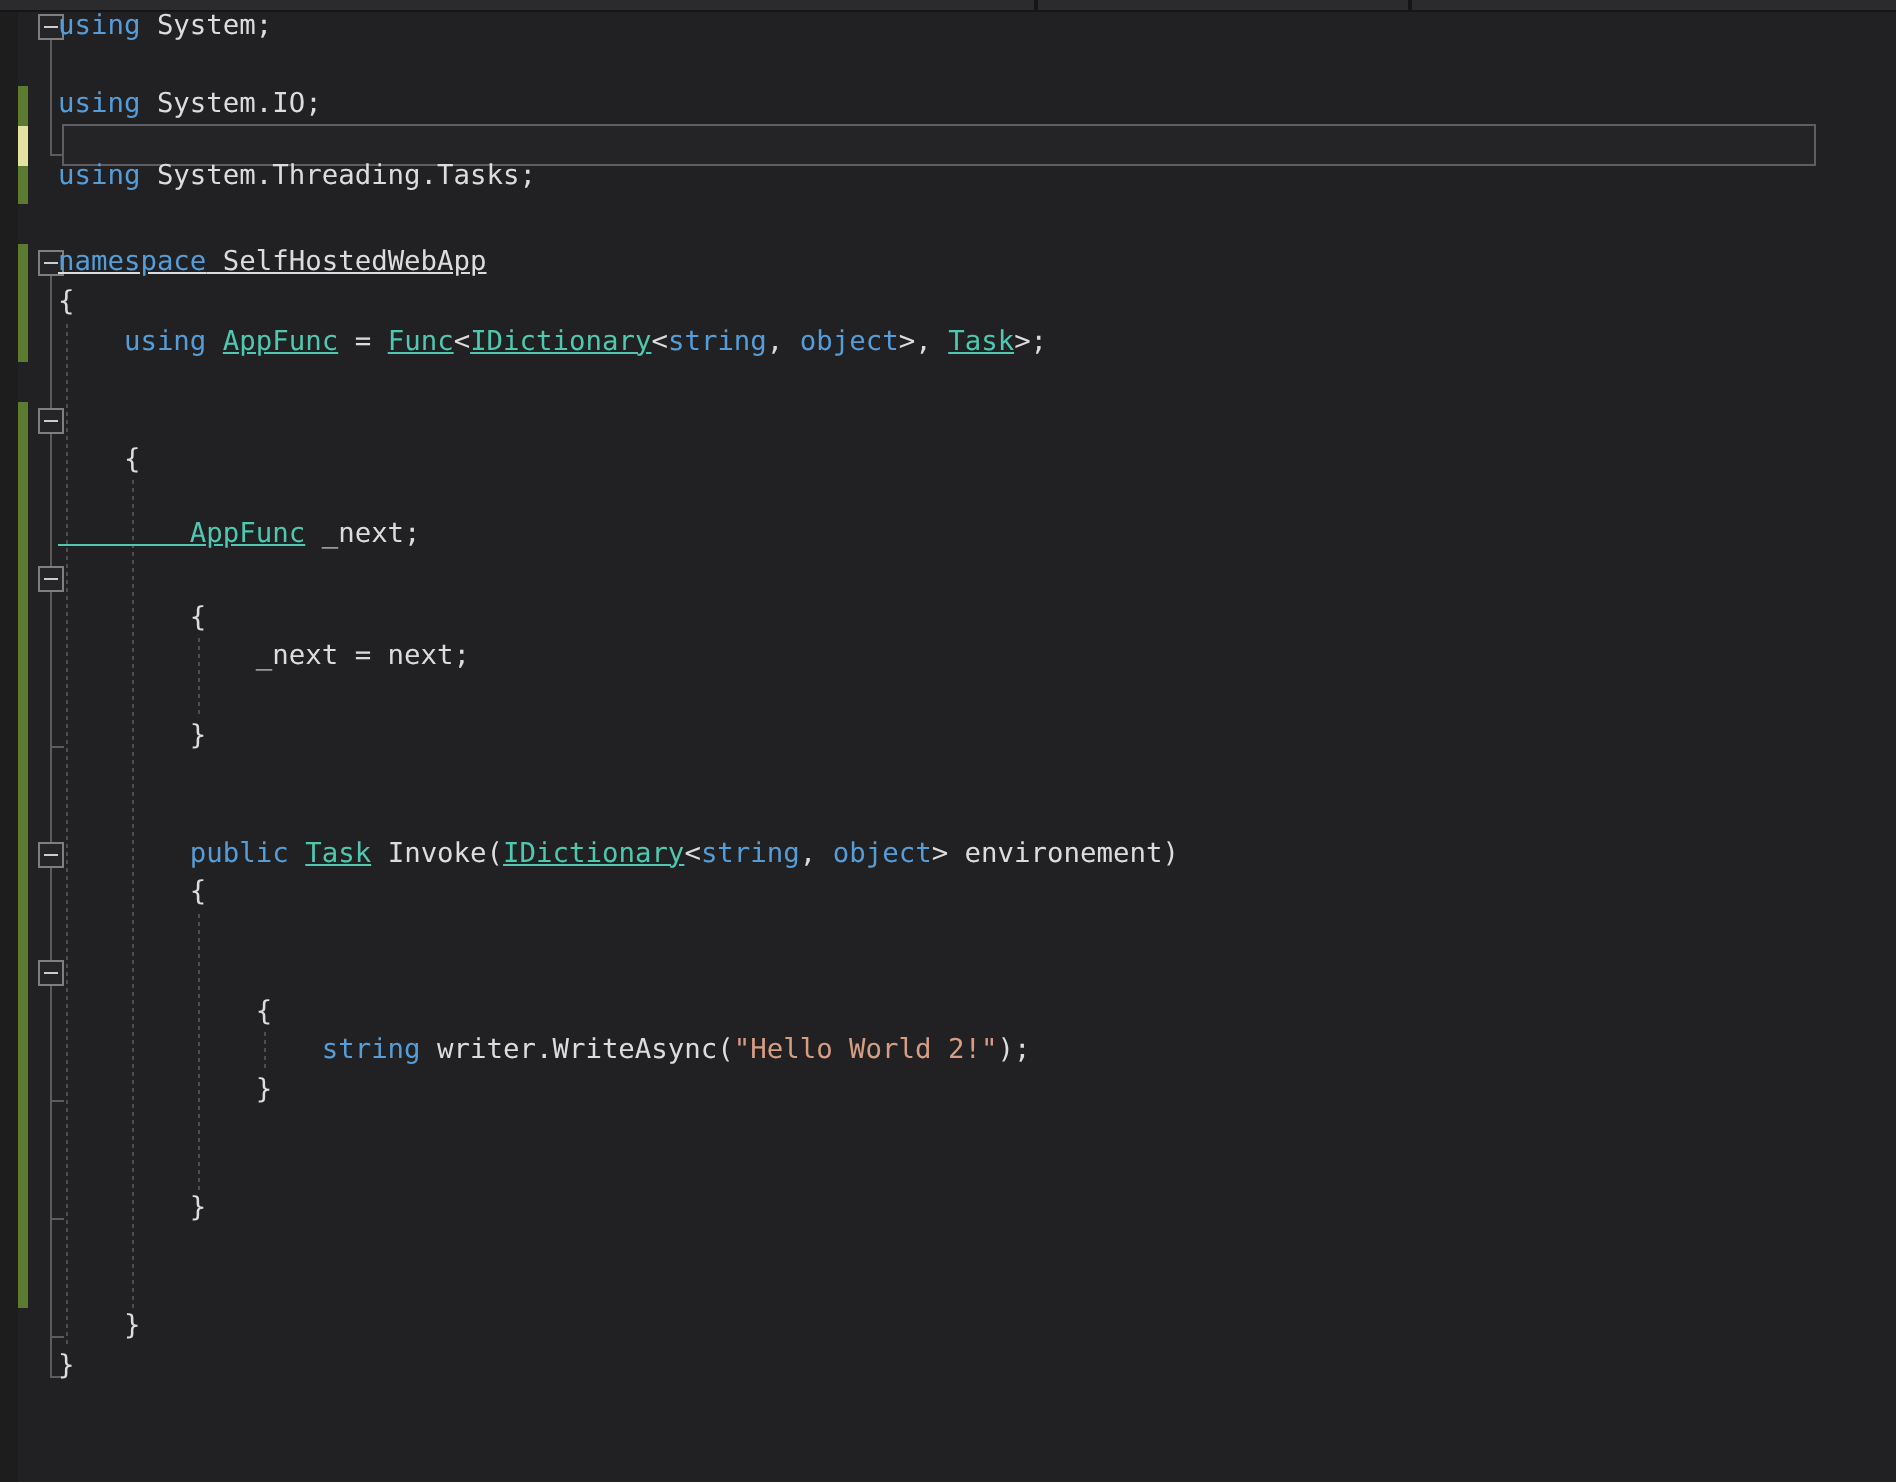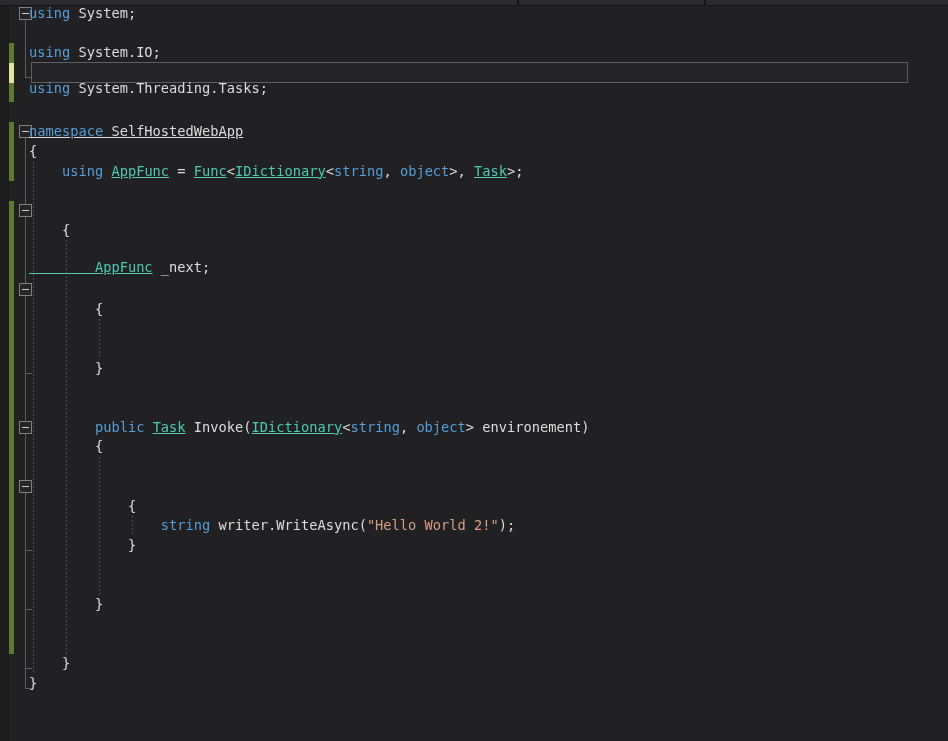--- a/index.html
+++ b/index.html
@@ -117,20 +117,21 @@
       <div class="code-line" style="top: 82.8px;"></div>
       <div class="code-line" style="top: 102.5px;"></div>
       <div class="code-line" style="top: 122.2px; text-decoration: underline;"><span class="tok-k">namespace</span><span class="tok-t"> SelfHostedWebApp</span></div>
       <div class="code-line" style="top: 141.9px;"><span class="tok-t">{</span></div>
       <div class="code-line" style="top: 161.6px;"><span class="tok-k">    using</span><span class="tok-t"> </span><span class="tok-y">AppFunc</span><span class="tok-t"> = </span><span class="tok-y">Func</span><span class="tok-t">&lt;</span><span class="tok-y">IDictionary</span><span class="tok-t">&lt;</span><span class="tok-k">string</span><span class="tok-t">, </span><span class="tok-k">object</span><span class="tok-t">&gt;, </span><span class="tok-y">Task</span><span class="tok-t">&gt;;</span></div>
       <div class="code-line" style="top: 181.3px;"></div>
       <div class="code-line" style="top: 220.7px;"><span class="tok-t">    {</span></div>
       <div class="code-line" style="top: 258px;"><span class="tok-y">        AppFunc</span><span class="tok-t"> _next;</span></div>
       <div class="code-line" style="top: 260.1px;"></div>
       <div class="code-line" style="top: 299.5px;"><span class="tok-t">        {</span></div>
+      <div class="code-line" style="top: 319.2px;"><span class="tok-t">            _next = next;</span></div>
       <div class="code-line" style="top: 338.9px;"></div>
       <div class="code-line" style="top: 358.6px;"><span class="tok-t">        }</span></div>
       <div class="code-line" style="top: 378.3px;"></div>
       <div class="code-line" style="top: 398px;"></div>
       <div class="code-line" style="top: 417.7px;"><span class="tok-k">        public</span><span class="tok-t"> </span><span class="tok-y">Task</span><span class="tok-t"> Invoke(</span><span class="tok-y">IDictionary</span><span class="tok-t">&lt;</span><span class="tok-k">string</span><span class="tok-t">, </span><span class="tok-k">object</span><span class="tok-t">&gt; environement)</span></div>
       <div class="code-line" style="top: 437.4px;"><span class="tok-t">        {</span></div>
       <div class="code-line" style="top: 496.5px;"><span class="tok-t">            {</span></div>
       <div class="code-line" style="top: 516.2px;"><span class="tok-k">                string</span><span class="tok-t"> writer.WriteAsync(</span><span class="tok-s">"Hello World 2!"</span><span class="tok-t">);</span></div>
       <div class="code-line" style="top: 535.9px;"><span class="tok-t">            }</span></div>
       <div class="code-line" style="top: 555.6px;"></div>

